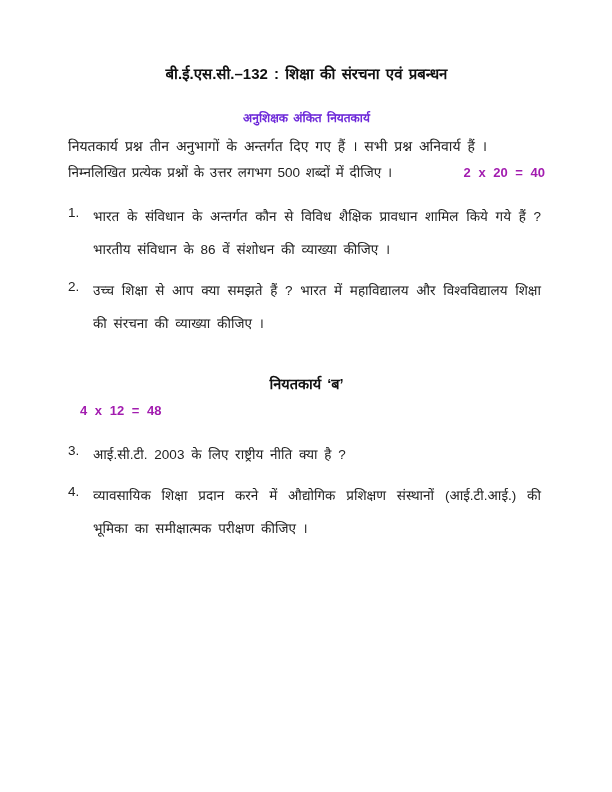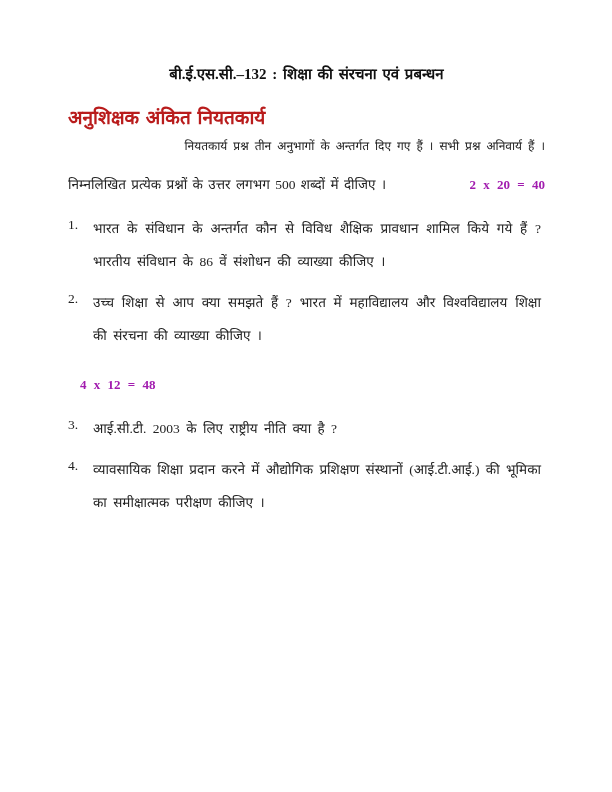--- a/index.html
+++ b/index.html
@@ -7,70 +7,70 @@
     padding: 0;
     background: #ffffff;
   }
   .page {
     position: relative;
     width: 612px;
     height: 780px;
     box-sizing: border-box;
     padding: 58px 67px 0 68px;
     background: #ffffff;
-    font-family: Liberation Serif, serif;
+    font-family: Liberation Sans, sans-serif;
     color: #222222;
     overflow: hidden;
   }
   .doc-title {
     margin: 6px 0 0 0;
     text-align: center;
     font-size: 15px;
     font-weight: bold;
     color: #111111;
     line-height: 20px;
     word-spacing: 2px;
   }
   .doc-subtitle {
     margin: 24px 0 0 0;
-    font-size: 19px;
+    text-align: center;
+    font-size: 12px;
     font-weight: bold;
-    color: #b91c1c;
+    color: #6d28d9;
     line-height: 20px;
     word-spacing: 2px;
   }
   .meta-block {
     margin-top: 8px;
     text-align: right;
     font-size: 13.5px;
     line-height: 32px;
     word-spacing: 2px;
   }
   .meta-block p { margin: 0; }
   .intro-note {
     margin: 8px 0 0 0;
-    font-size: 12px;
+    font-size: 14px;
     line-height: 20px;
     word-spacing: 3px;
-    text-align: right;
   }
   .section-heading {
     margin: 30px 0 0 0;
     text-align: center;
     font-size: 14.5px;
     font-weight: bold;
     color: #111111;
     line-height: 20px;
     word-spacing: 2px;
   }
   .instr-row {
     display: flex;
     justify-content: space-between;
     align-items: baseline;
-    margin-top: 20px;
+    margin-top: 8px;
     font-size: 13.5px;
     line-height: 18px;
     word-spacing: 2px;
     gap: 36px;
   }
   .marks {
     font-weight: bold;
     font-size: 13px;
     color: #a21caf;
     word-spacing: 4px;
@@ -120,20 +120,21 @@
         <p class="q-text">भारत के संविधान के अन्तर्गत कौन से विविध शैक्षिक प्रावधान शामिल किये गये हैं ? भारतीय संविधान के 86 वें संशोधन की व्याख्या कीजिए ।</p>
       </div>
       <div class="question">
         <span class="q-num">2.</span>
         <p class="q-text">उच्च शिक्षा से आप क्या समझते हैं ? भारत में महाविद्यालय और विश्वविद्यालय शिक्षा की संरचना की व्याख्या कीजिए ।</p>
       </div>
     </div>
   </section>
 
   <section>
+    <h3 class="section-heading">नियतकार्य ‘ब’</h3>
 
     <div class="instr-row">
       <span class="marks">4 x 12 = 48</span>
     </div>
 
     <div class="questions questions-b">
       <div class="question">
         <span class="q-num">3.</span>
         <p class="q-text">आई.सी.टी. 2003 के लिए राष्ट्रीय नीति क्या है ?</p>
       </div>

